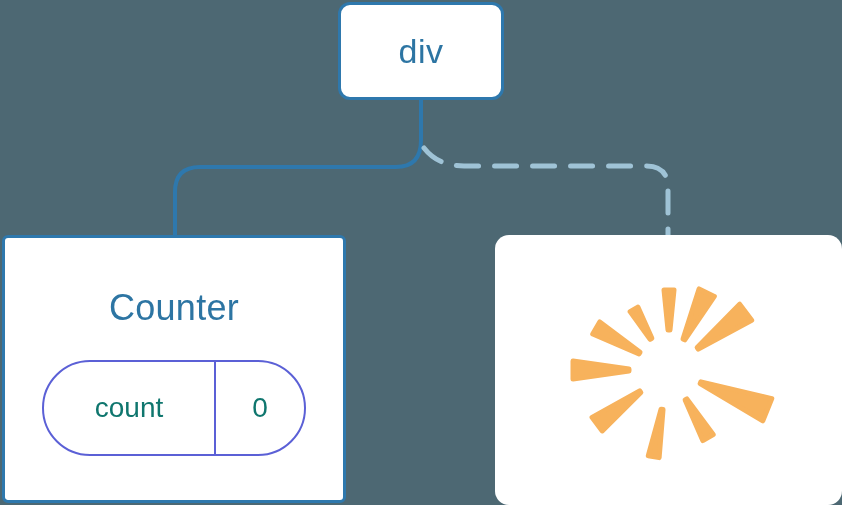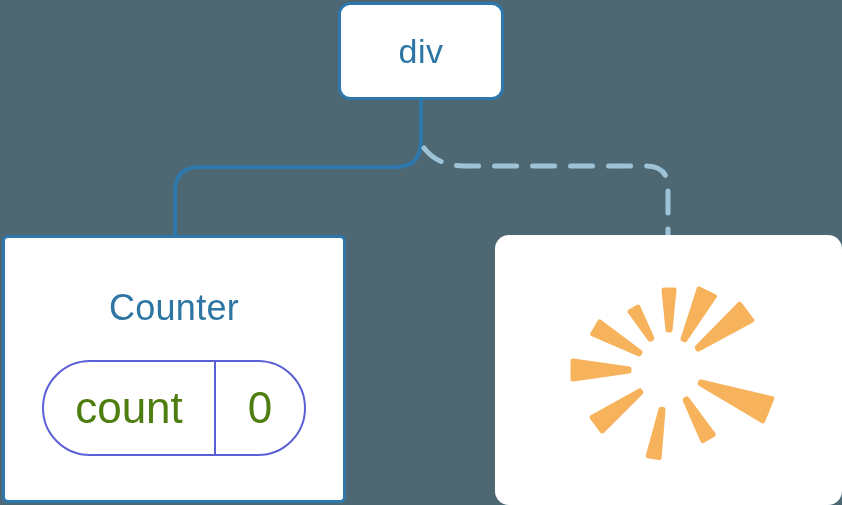--- a/index.html
+++ b/index.html
@@ -102,22 +102,22 @@
     border-right: 2px solid #5b60d6;
     box-sizing: border-box;
   }
   .state-pill .pill-val {
     flex: 1 1 auto;
     display: flex;
     align-items: center;
     justify-content: center;
   }
   .state-pill .pill-text {
-    font-size: 44px;
-    color: #4d7c0f;
+    font-size: 28px;
+    color: #0f766e;
     line-height: 1;
   }
 
   
   #node-loading {
     left: 495px;
     top: 235px;
     width: 347px;
     height: 270px;
     border-radius: 14px;

